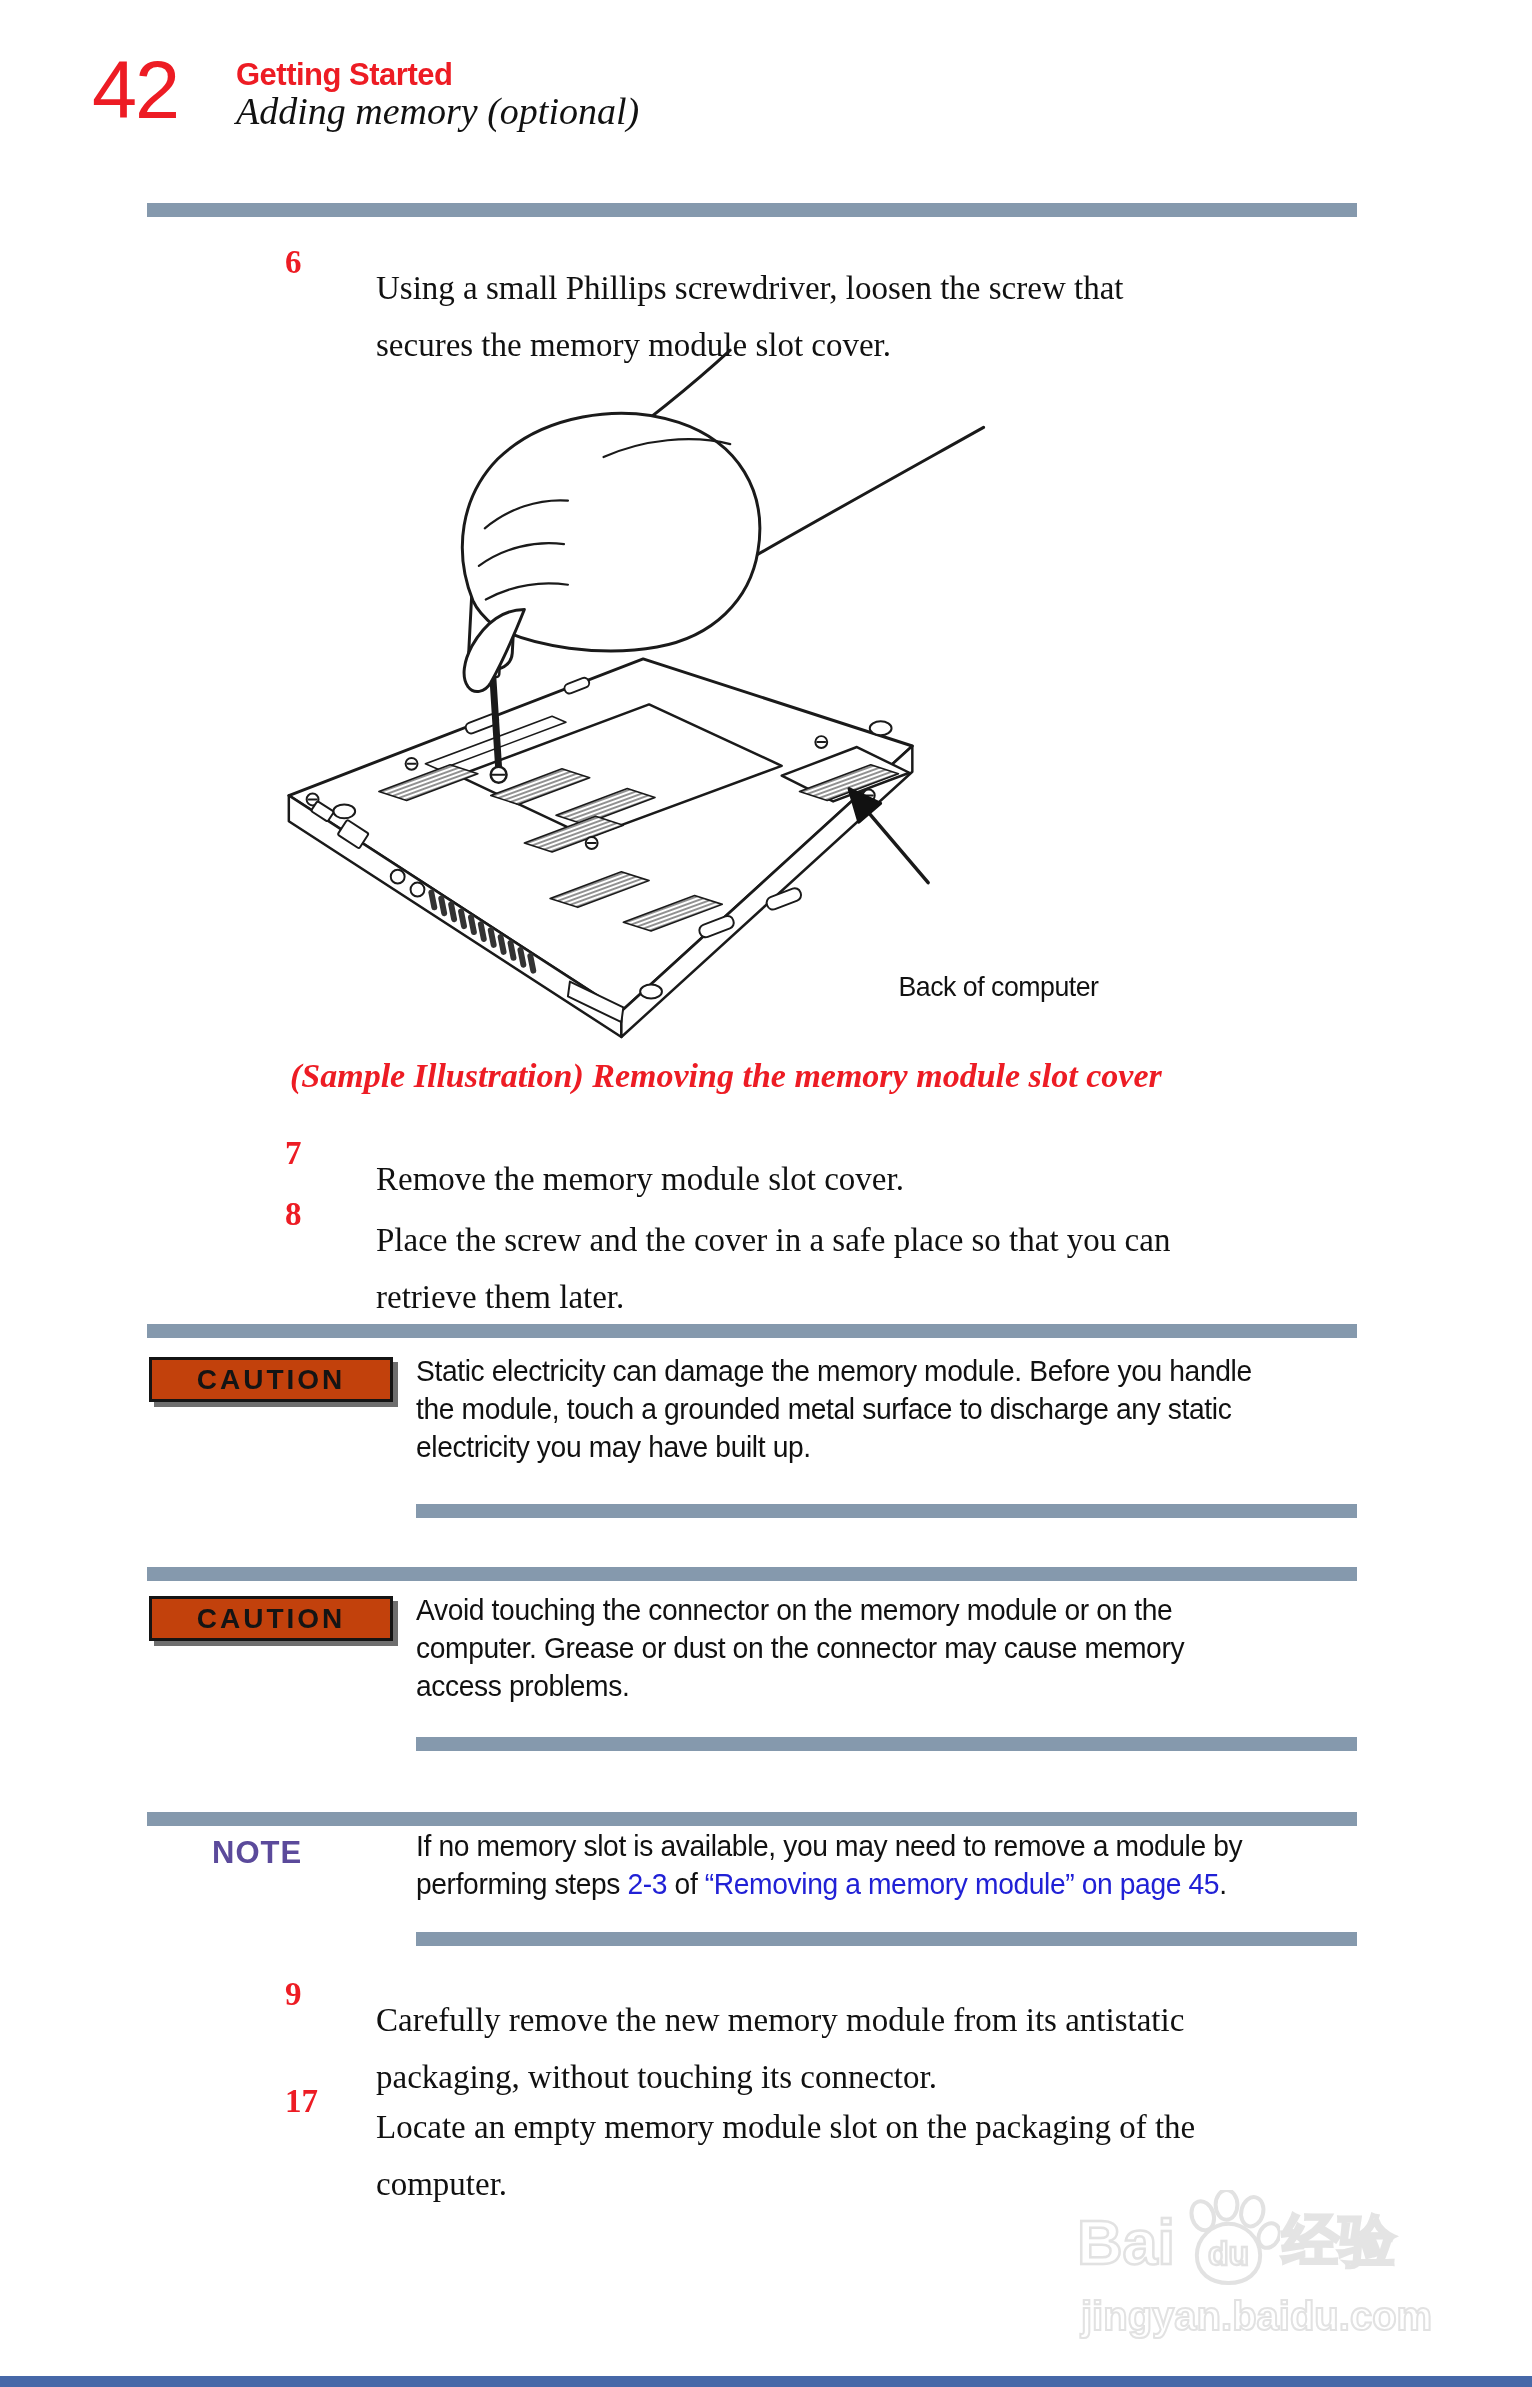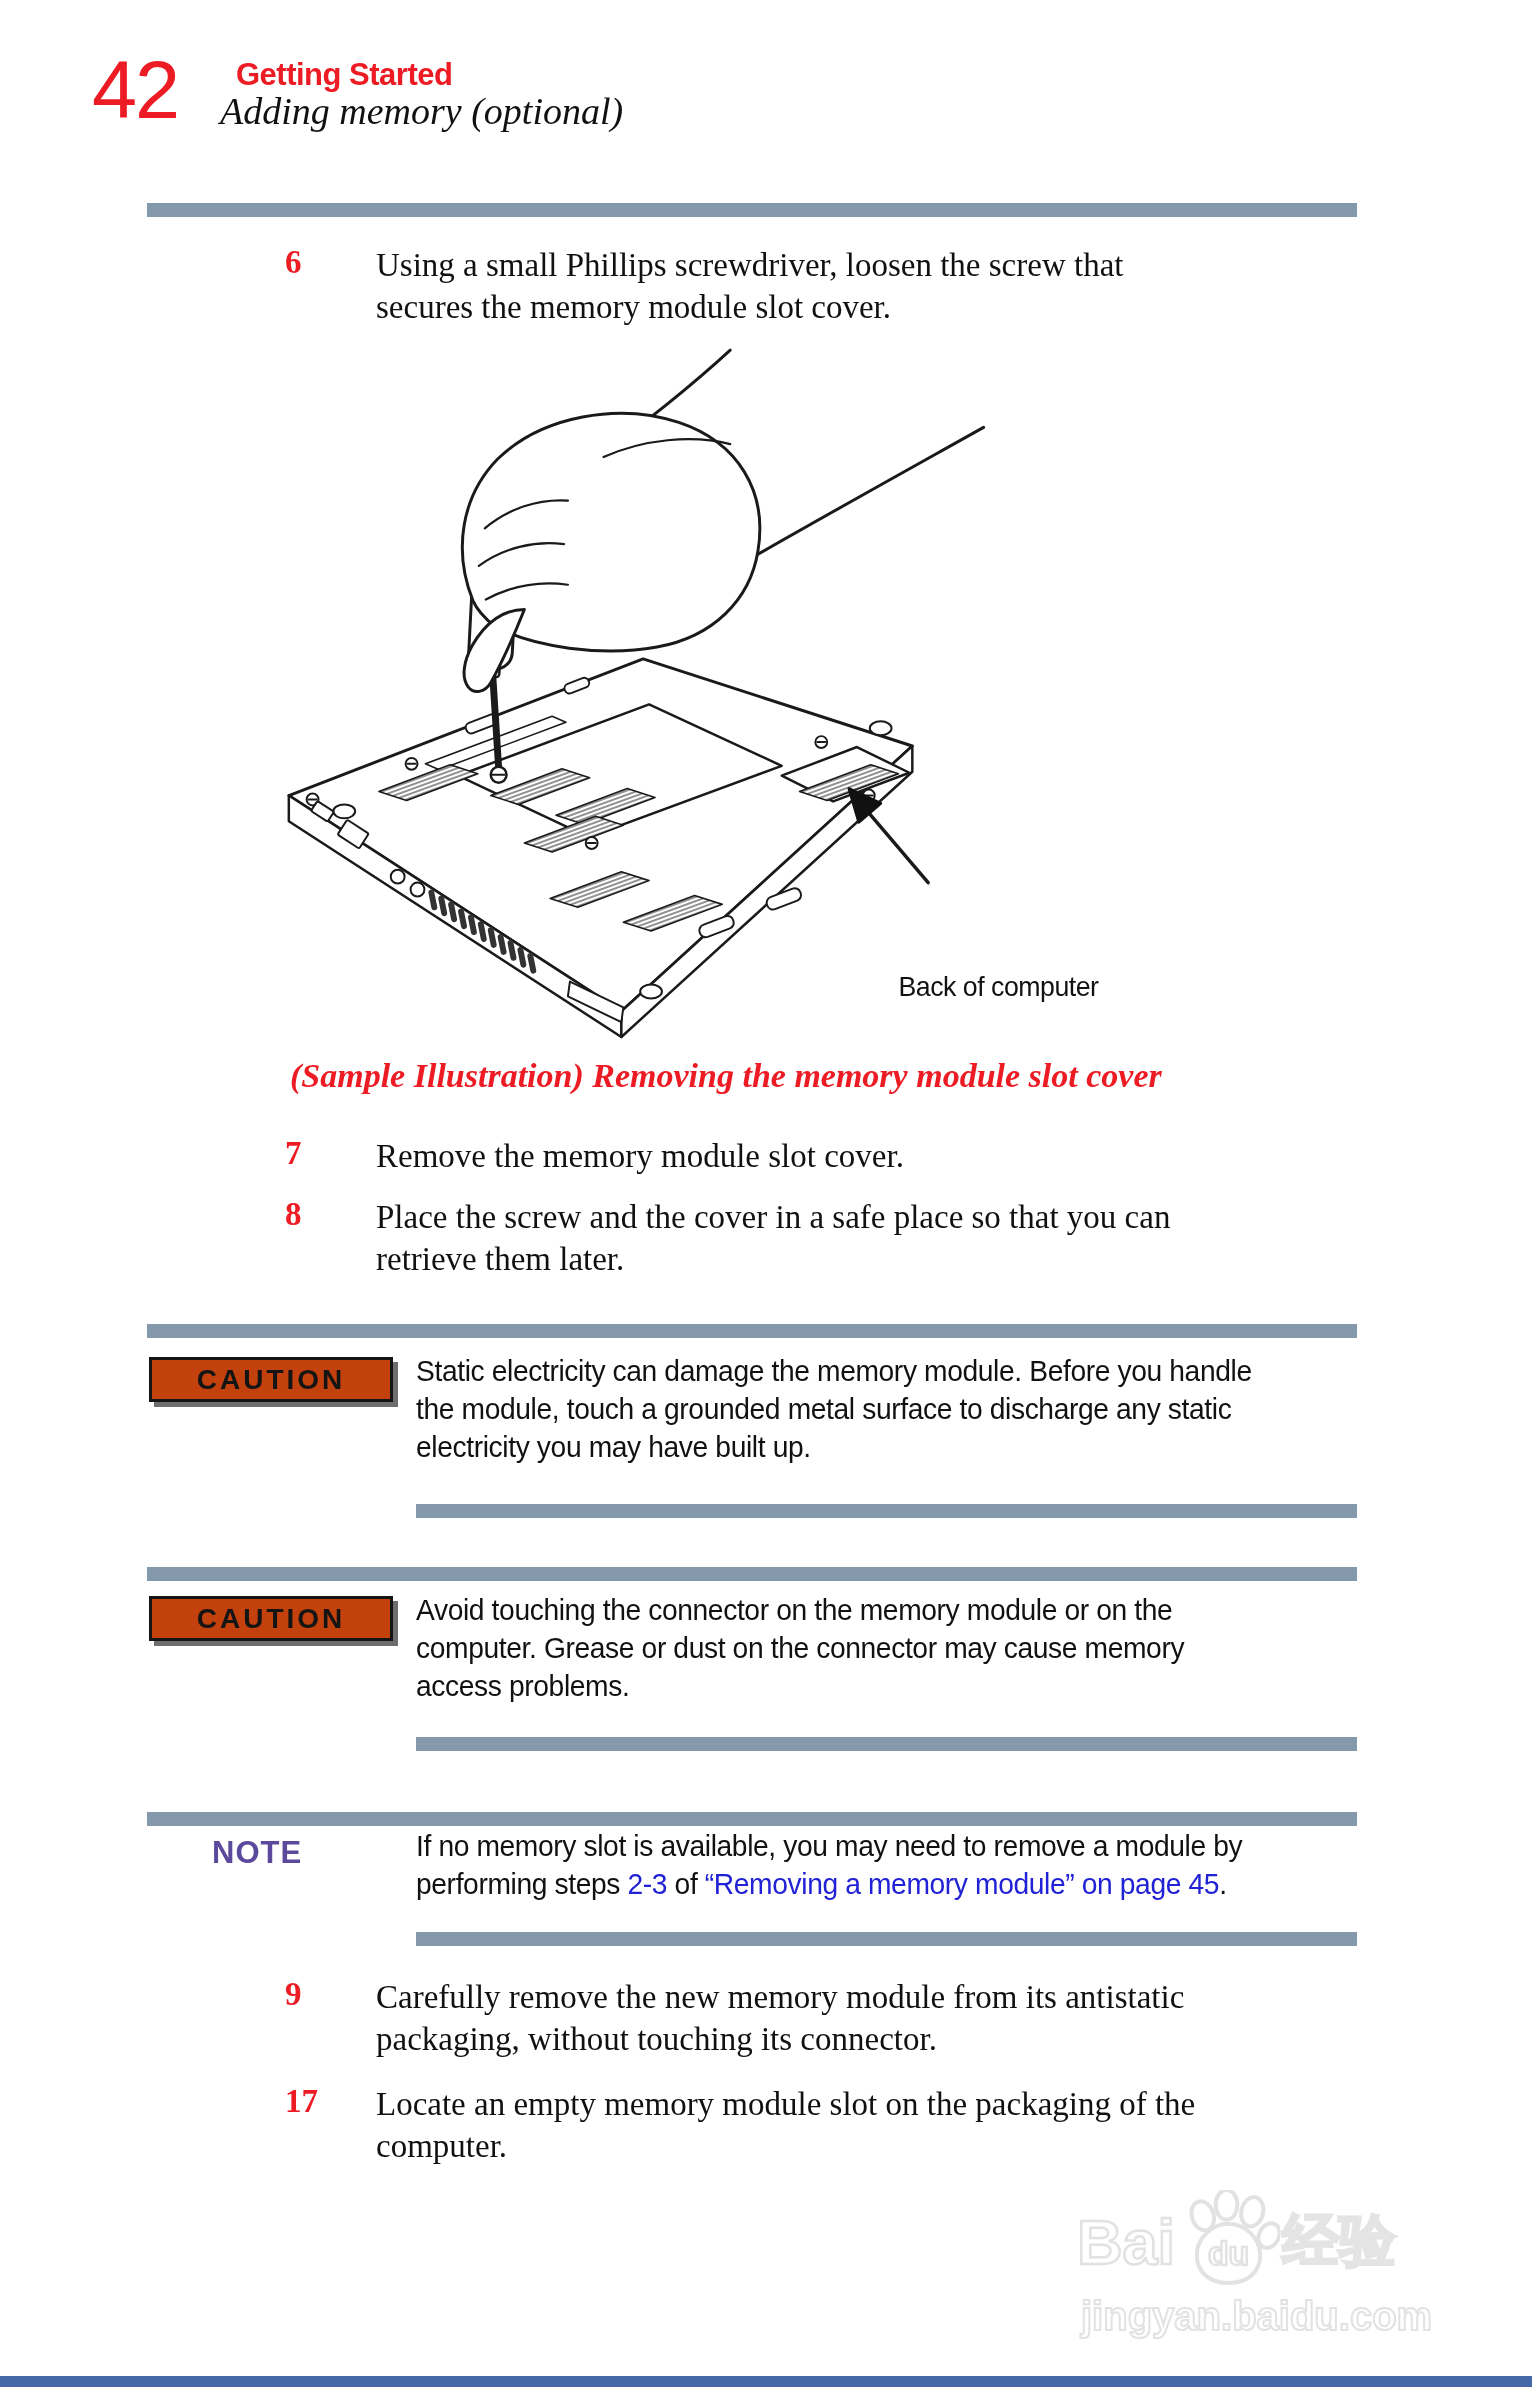--- a/index.html
+++ b/index.html
@@ -5,30 +5,30 @@
   html,body{margin:0;padding:0;background:#fff;}
   .page{position:relative;width:1533px;height:2388px;background:#fff;overflow:hidden;
         font-family:"Liberation Serif",serif;color:#111;}
   .abs{position:absolute;}
 
   
   .pagenum{left:92px;top:48px;font-family:"Liberation Sans",sans-serif;
            font-size:81px;line-height:85px;color:#ED1C24;letter-spacing:-2px;}
   .section{left:236px;top:57px;font-family:"Liberation Sans",sans-serif;
            font-weight:bold;font-size:31px;color:#ED1C24;letter-spacing:-0.5px;}
-  .subsection{left:220px;top:89px;font-style:italic;font-size:38px;color:#111;}
+  .subsection{left:236px;top:89px;font-style:italic;font-size:38px;color:#111;}
   .bar{background:#8599AD;height:14px;}
   .bar-full{left:147px;width:1210px;}
   .bar-short{left:416px;width:941px;}
 
   
   .step-num{position:absolute;left:285px;width:79px;font-weight:bold;
             font-size:33px;color:#ED1C24;}
   .step-text{position:absolute;left:376px;width:891px;font-size:33px;
-             line-height:42px;white-space:pre-line;}
+             line-height:57px;white-space:pre-line;margin-top:16px;}
 
   
   .caption{left:290px;top:1057px;font-style:italic;font-weight:bold;
            font-size:34px;color:#ED1C24;}
 
   
   .cond{font-family:"Liberation Sans",sans-serif;font-size:30px;line-height:38px;
         letter-spacing:-0.4px;white-space:pre-line;width:1020px;
         transform:scaleX(0.94);transform-origin:0 0;}
   .caution-badge{left:149px;width:244px;height:45px;background:#c2410c;

